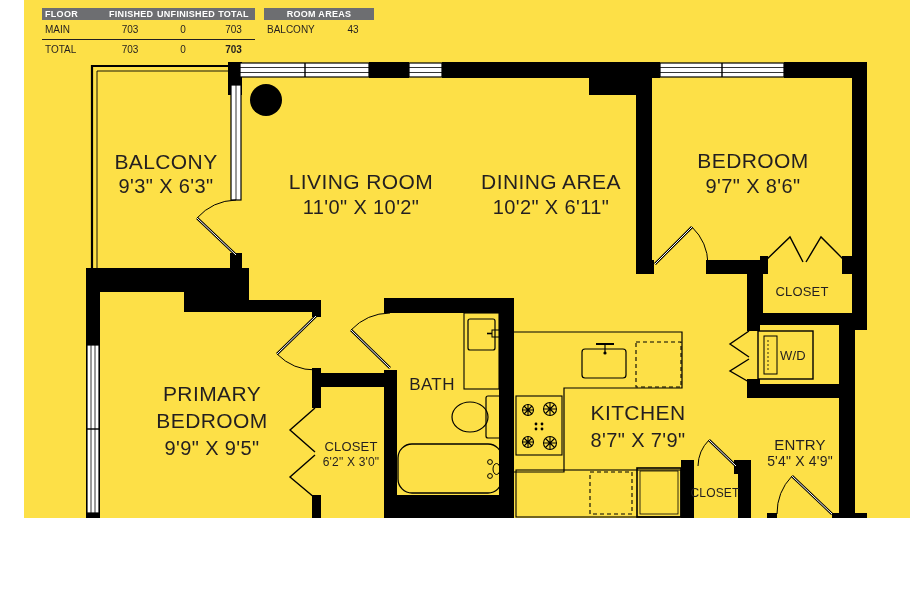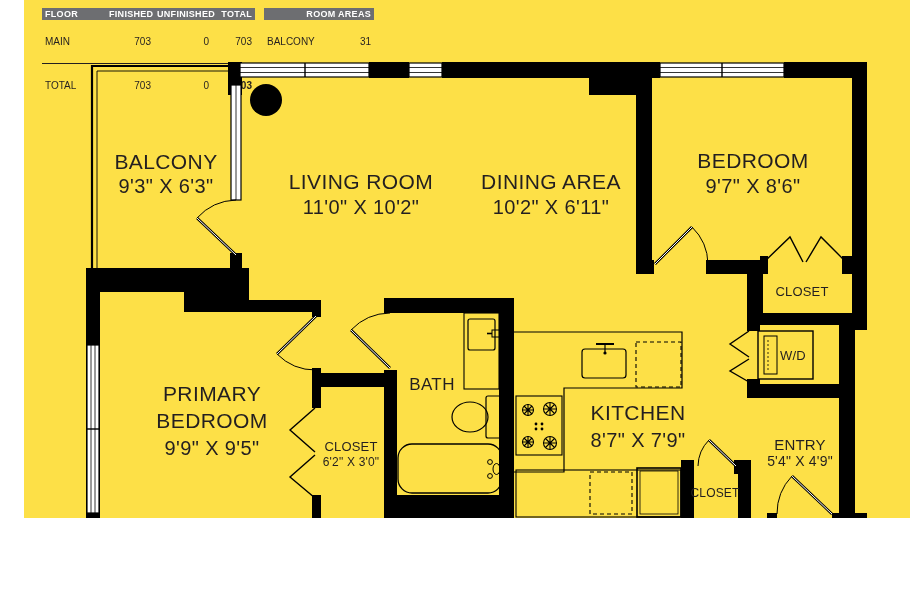--- a/index.html
+++ b/index.html
@@ -2,22 +2,22 @@
 <html><head>
 <meta charset="utf-8">
 <style>
   html,body{margin:0;padding:0;background:#ffffff;}
   .canvas{position:relative;width:910px;height:518px;background:#fde047;overflow:hidden;
           font-family:"Liberation Sans",sans-serif;color:#231f20;margin-left:24px;}
   .tbl{position:absolute;border-collapse:collapse;font-family:"Liberation Sans",sans-serif;
        font-size:10px;color:#231f20;table-layout:fixed;}
   .tbl th{background:#6d6e71;color:#ffffff;font-size:9px;font-weight:700;
           padding:1px 3px;letter-spacing:.3px;}
-  .tbl td{padding:16px 3px;height:11px;line-height:11px;}
-  .tbl .l{text-align:left;} .tbl .c{text-align:right;} .tbl .b{font-weight:700;}
+  .tbl td{padding:4px 3px;height:11px;line-height:11px;}
+  .tbl .l{text-align:left;} .tbl .c{text-align:center;} .tbl .b{font-weight:700;}
   .tbl tr.total td{border-top:1.2px solid #231f20;}
   #summary-table{left:18px;top:8px;width:213px;}
   #other-table{left:240px;top:8px;width:110px;}
   svg text{font-family:"Liberation Sans",sans-serif;fill:#231f20;}
   .room-name{font-size:21px;letter-spacing:.4px;}
   .room-dims{font-size:20px;letter-spacing:.4px;}
   .mid-label{font-size:17px;letter-spacing:.4px;}
   .sm-label{font-size:13px;letter-spacing:.2px;}
   .xs-label{font-size:12px;letter-spacing:.2px;}
   .logo{position:absolute;left:784px;top:572px;width:120px;font-weight:700;
@@ -62,21 +62,21 @@
     <colgroup>
         <col style="width:68px">
         <col style="width:42px">
       </colgroup>
     <tbody>
         <tr>
       <th class="c" colspan="2">ROOM AREAS</th>
     </tr>
     <tr>
       <td class="l">BALCONY</td>
-      <td class="c">31</td>
+      <td class="c">43</td>
     </tr>
   </tbody>
     </table>
 
   <svg width="910" height="606" viewBox="0 0 910 606" style="position:absolute;left:0;top:0;">
 
     <g fill="#000000">
 
       <rect x="204" y="62" width="14" height="33"></rect>
       <rect x="345" y="62" width="40" height="16"></rect>

